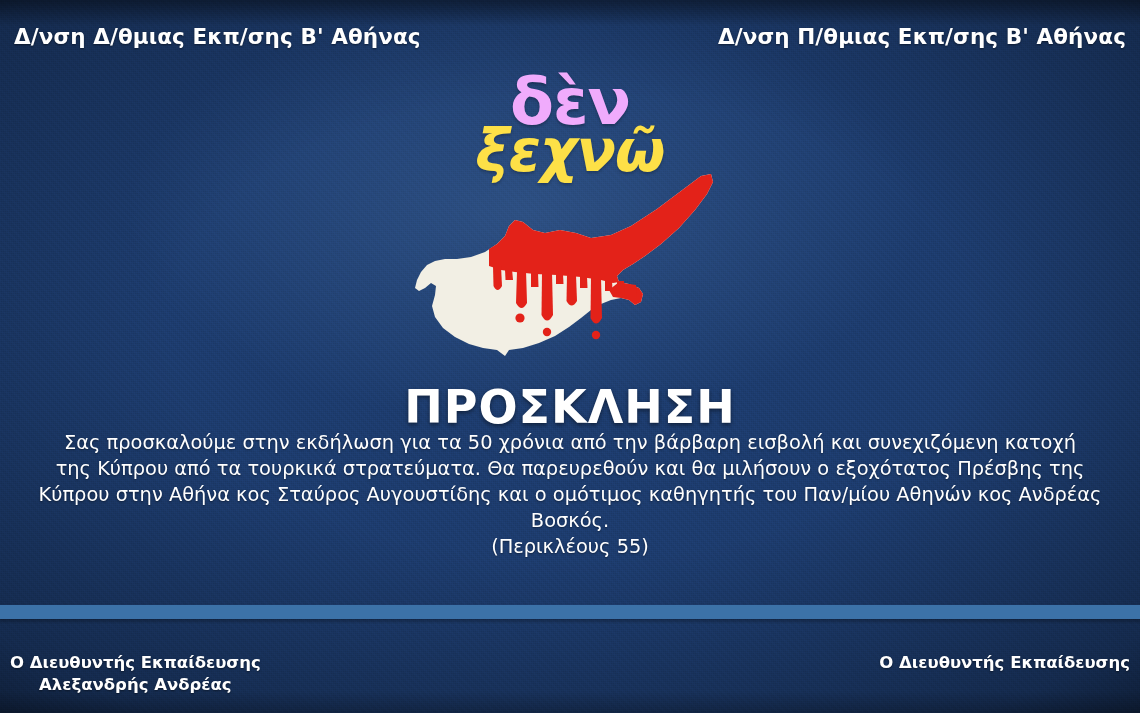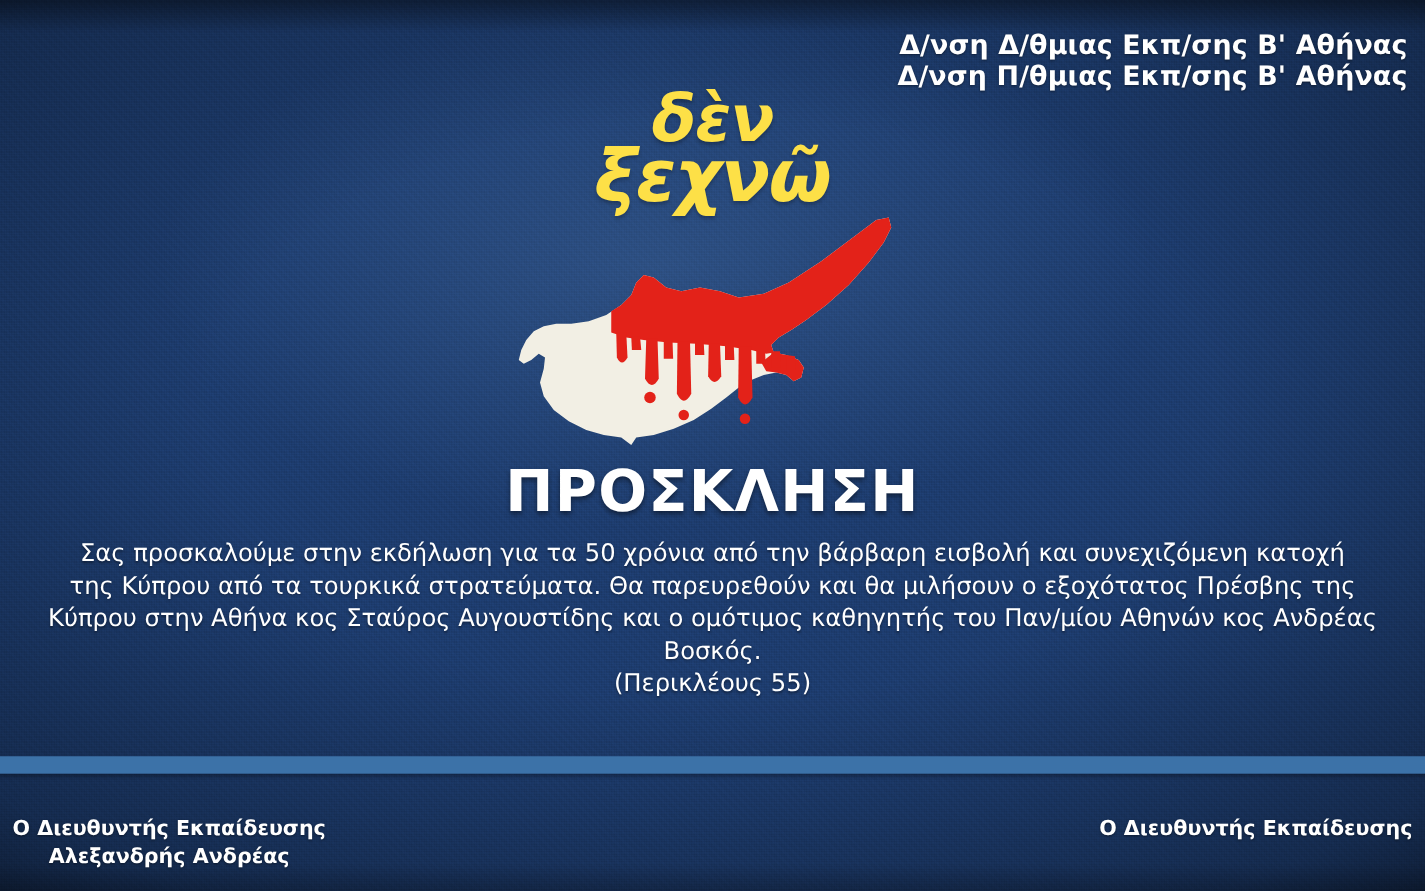--- a/index.html
+++ b/index.html
@@ -47,49 +47,47 @@
   }
 
   
   .header {
     position: absolute;
     top: 24px;
     left: 0;
     right: 0;
     display: flex;
     justify-content: space-between;
-    align-items: flex-end;
+    align-items: center;
     padding: 0 14px;
     box-sizing: border-box;
     z-index: 5;
-    flex-direction: column;
   }
   .dept {
     font-size: 21.5px;
     font-weight: bold;
     letter-spacing: 0.1px;
     white-space: nowrap;
     text-shadow: 0 1px 2px rgba(0,0,0,0.45);
   }
 
   
   .logo {
     position: absolute;
     top: 74px;
     left: 0;
     right: 0;
     text-align: center;
     z-index: 4;
     line-height: 0.88;
   }
   .logo-den {
-    font-size: 52px;
+    font-size: 64px;
     font-weight: bold;
-    font-style: italic;
-    color: #fde047;
+    color: #f0abfc;
     letter-spacing: -1px;
     text-shadow: 0 2px 3px rgba(0,0,0,0.25);
     display: block;
   }
   .logo-ksexno {
     font-size: 58px;
     font-weight: bold;
     font-style: italic;
     color: #fde047;
     letter-spacing: -1px;
@@ -106,21 +104,21 @@
     transform: translateX(-50%);
     width: 330px;
     height: 205px;
     z-index: 3;
   }
   .map-wrap svg { display: block; width: 100%; height: 100%; }
 
   
   .title {
     position: absolute;
-    top: 366px;
+    top: 380px;
     left: 0;
     right: 0;
     text-align: center;
     font-size: 46px;
     font-weight: bold;
     letter-spacing: 1px;
     color: #ffffff;
     text-shadow: 0 2px 4px rgba(0,0,0,0.45);
     z-index: 5;
   }

